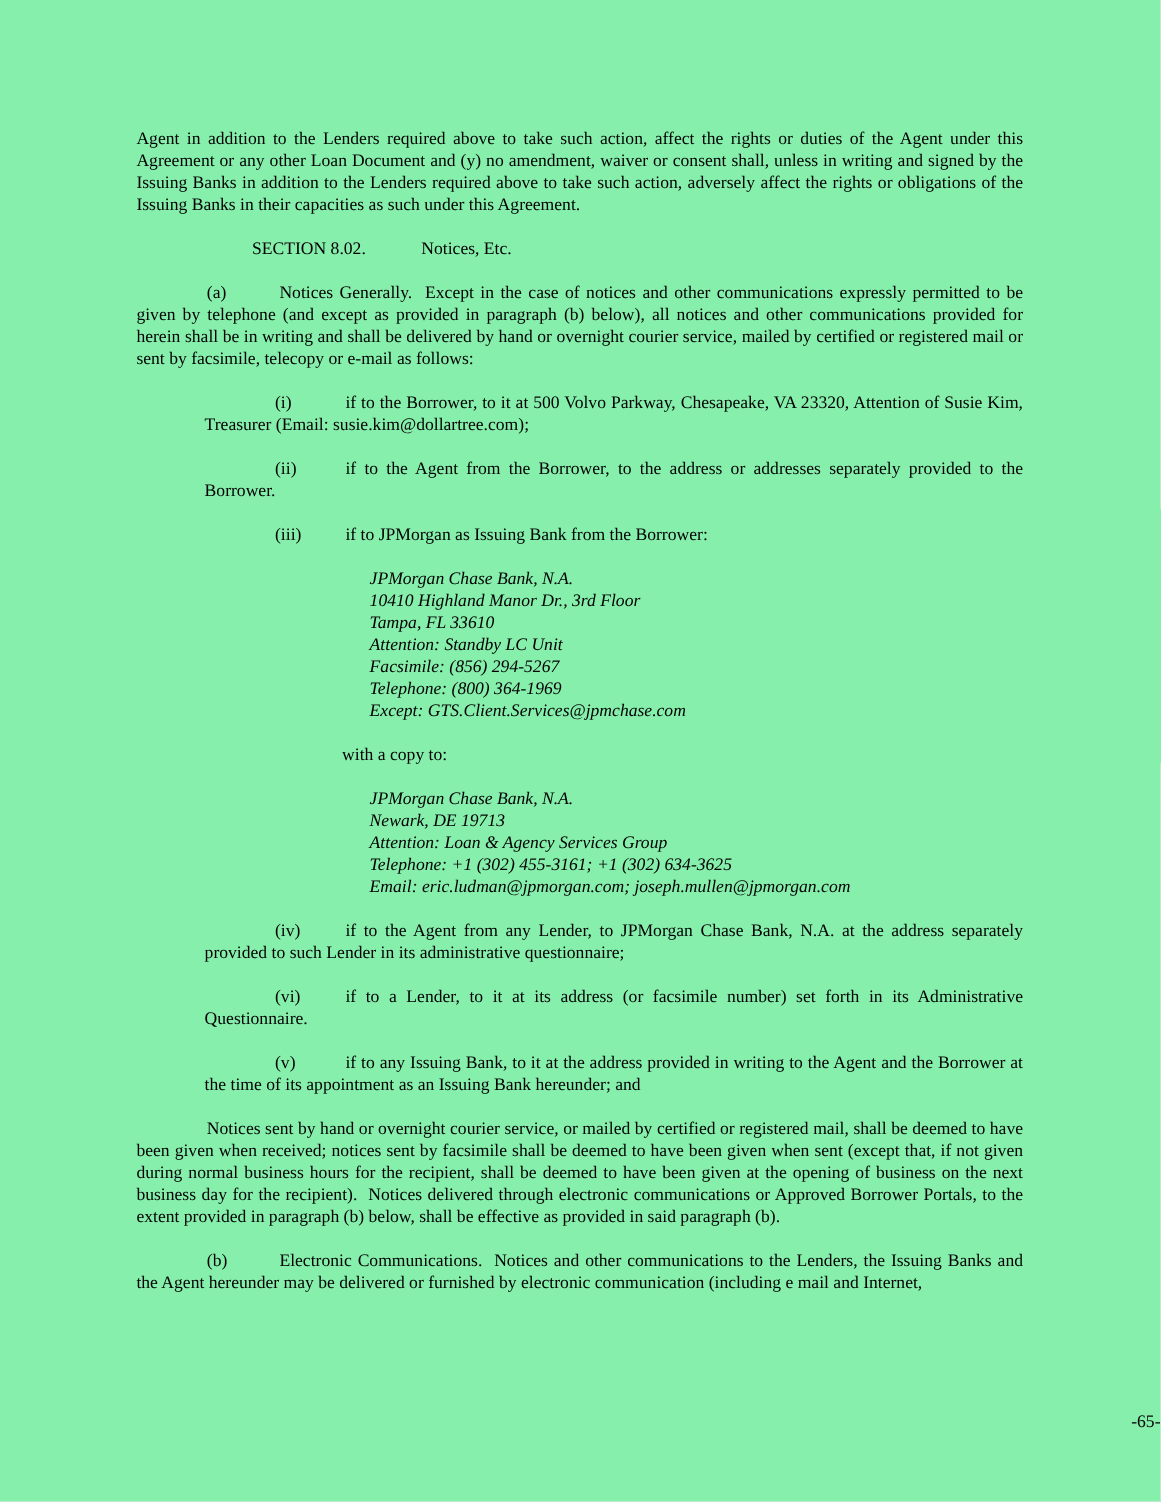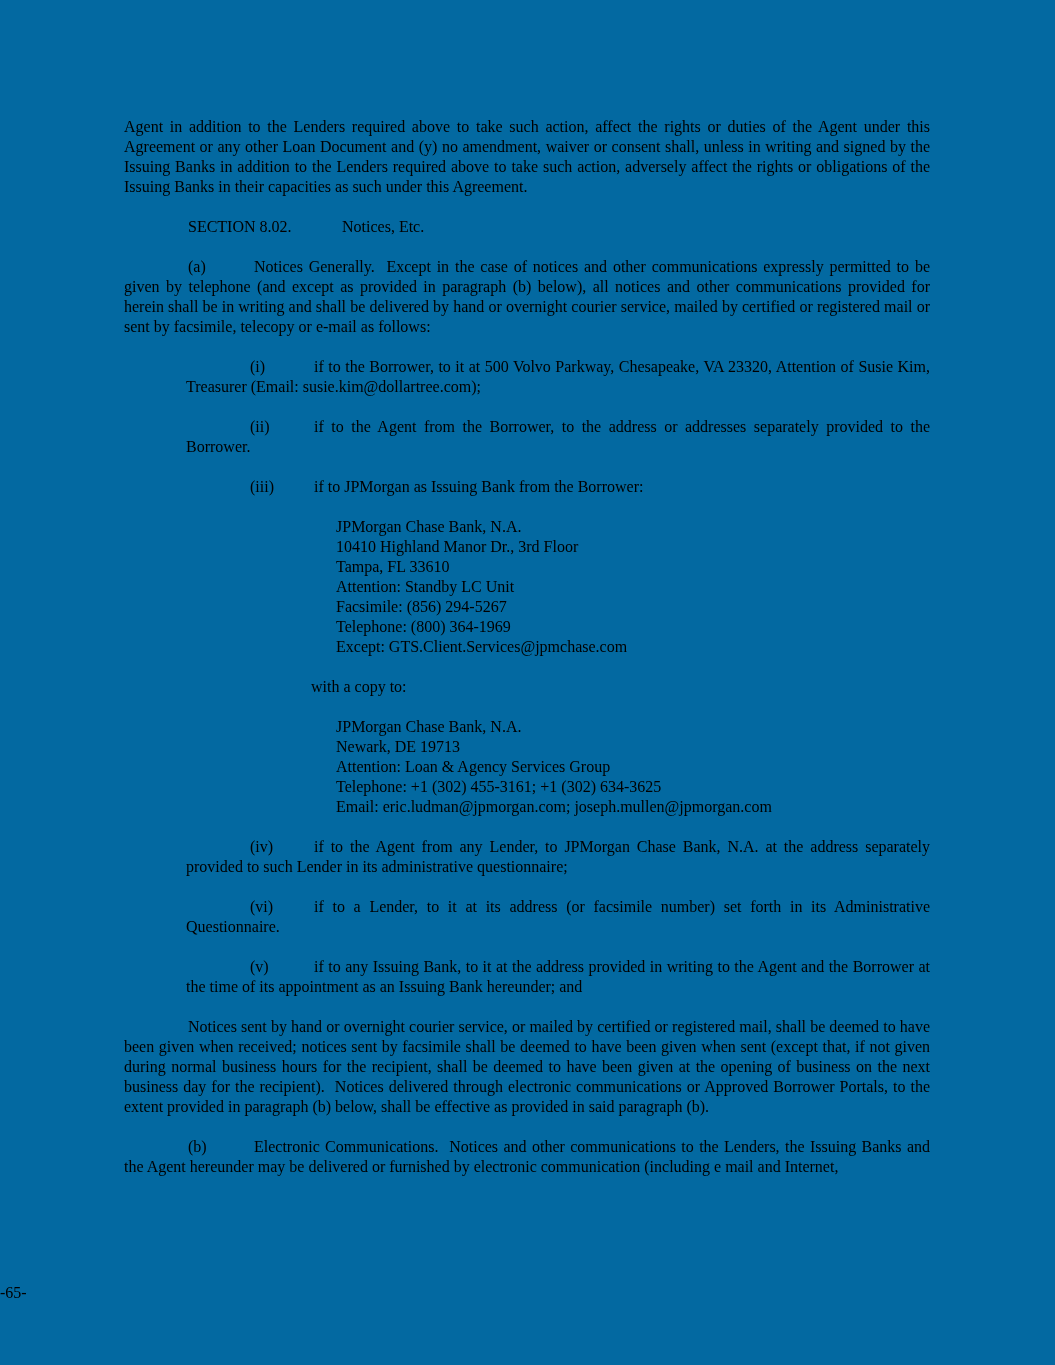--- a/index.html
+++ b/index.html
@@ -5,69 +5,70 @@
   html, body {
     margin: 0;
     padding: 0;
     background: #e8e8e8;
   }
   .page {
     position: relative;
     width: 1055px;
     height: 1365px;
     margin: 0 auto;
-    background: #0369a1;
+    background: #86efac;
     font-family: "Liberation Serif", serif;
     font-size: 16px;
     line-height: 20px;
     color: #000000;
     overflow: hidden;
   }
   .content {
     position: absolute;
     top: 117px;
     left: 124px;
     width: 806px;
   }
   p { margin: 0 0 20px 0; }
   .justify { text-align: justify; }
   .ind { text-indent: 64px; }
   .sec-label {
     display: inline-block;
     width: 154px;
     text-indent: 0;
+    margin-left: 41px;
   }
   .label1 {
     display: inline-block;
     width: 66px;
     text-indent: 0;
   }
   .item {
     margin: 0 0 20px 62px;
     text-indent: 64px;
     text-align: justify;
   }
   .item-label {
     display: inline-block;
     width: 64px;
     text-indent: 0;
   }
   .addr {
     margin: 0 0 20px 212px;
   }
-  .addr div { white-space: nowrap; }
+  .addr div { white-space: nowrap; font-style: italic; }
   .copy {
     margin: 0 0 20px 187px;
   }
   .footer {
     position: absolute;
     top: 1283px;
     left: 0;
     width: 100%;
-    text-align: left;
+    text-align: right;
     font-size: 16px;
   }
 </style>
 </head>
 <body>
 
 <div class="page">
   <div class="content">
 
     <p class="justify">Agent in addition to the Lenders required above to take such action, affect the rights or duties of the Agent under this Agreement or any other Loan Document and (y) no amendment, waiver or consent shall, unless in writing and signed by the Issuing Banks in addition to the Lenders required above to take such action, adversely affect the rights or obligations of the Issuing Banks in their capacities as such under this Agreement.</p>

